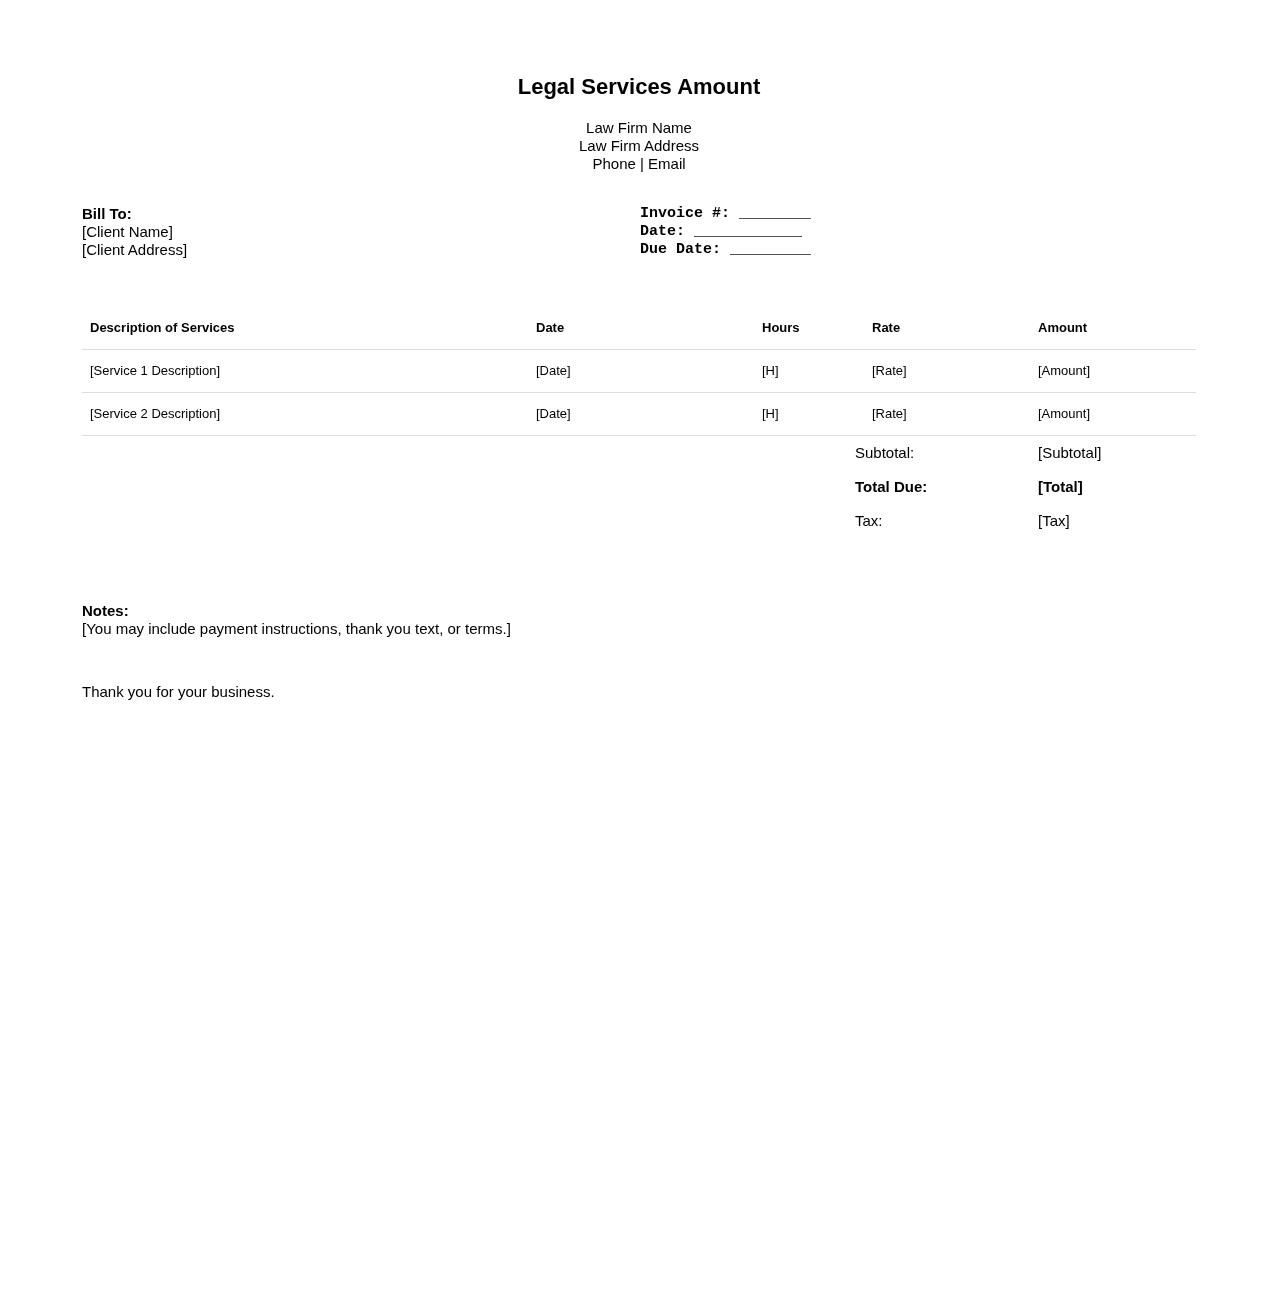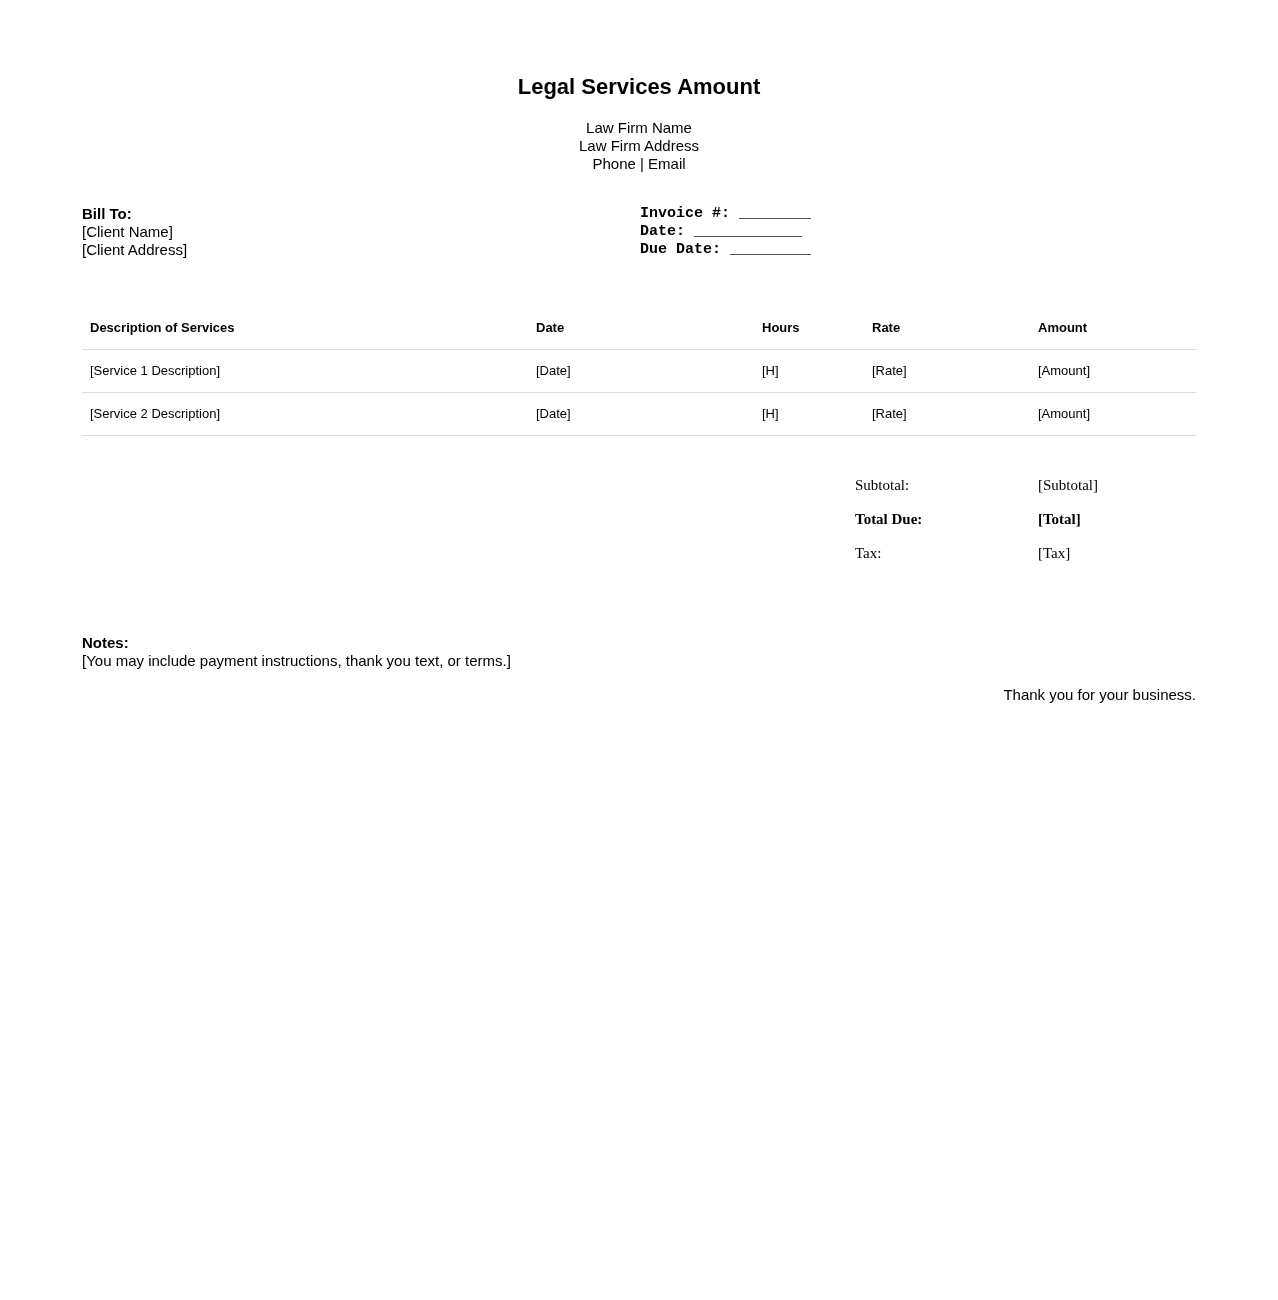--- a/index.html
+++ b/index.html
@@ -51,41 +51,39 @@
     text-align: left;
     font-size: 13px;
     line-height: 18px;
     padding: 12px 8px;
     border-bottom: 1px solid #dddddd;
   }
   table.services th { font-weight: bold; }
 
   .totals {
     width: 349px;
-    margin-top: 32px;
     margin-left: auto;
-    font-family: Liberation Serif, serif;
   }
   .totals-row { display: flex; }
   .totals-row .t-label {
     width: 183px;
     padding: 8px 0 8px 8px;
   }
   .totals-row .t-value {
     width: 166px;
     padding: 8px 0 8px 8px;
   }
   .totals-row.total-due { font-weight: bold; }
 
   .notes { margin-top: 64px; }
   .notes .label { font-weight: bold; }
 
   .thanks {
-    margin-top: 16px;
-    text-align: right;
+    margin-top: 45px;
+    text-align: left;
   }
 </style>
 </head>
 <body>
 
 <div class="content">
 
   <h1 class="page-title">Legal Services Amount</h1>
 
   <div class="firm-info">

